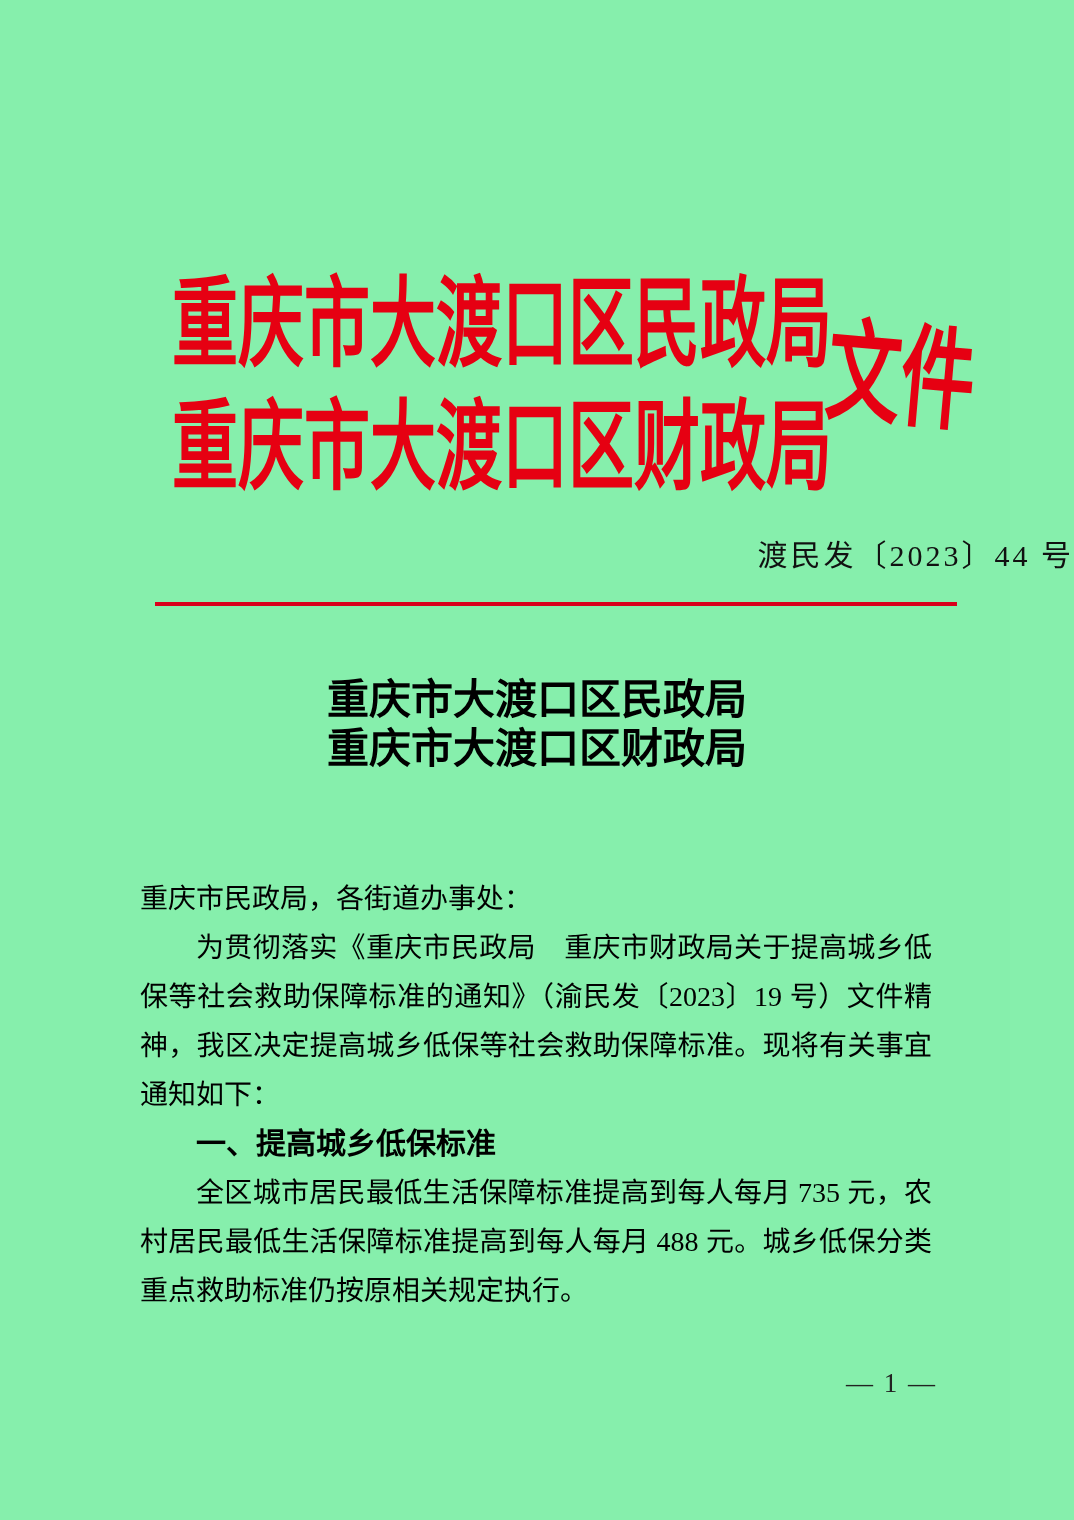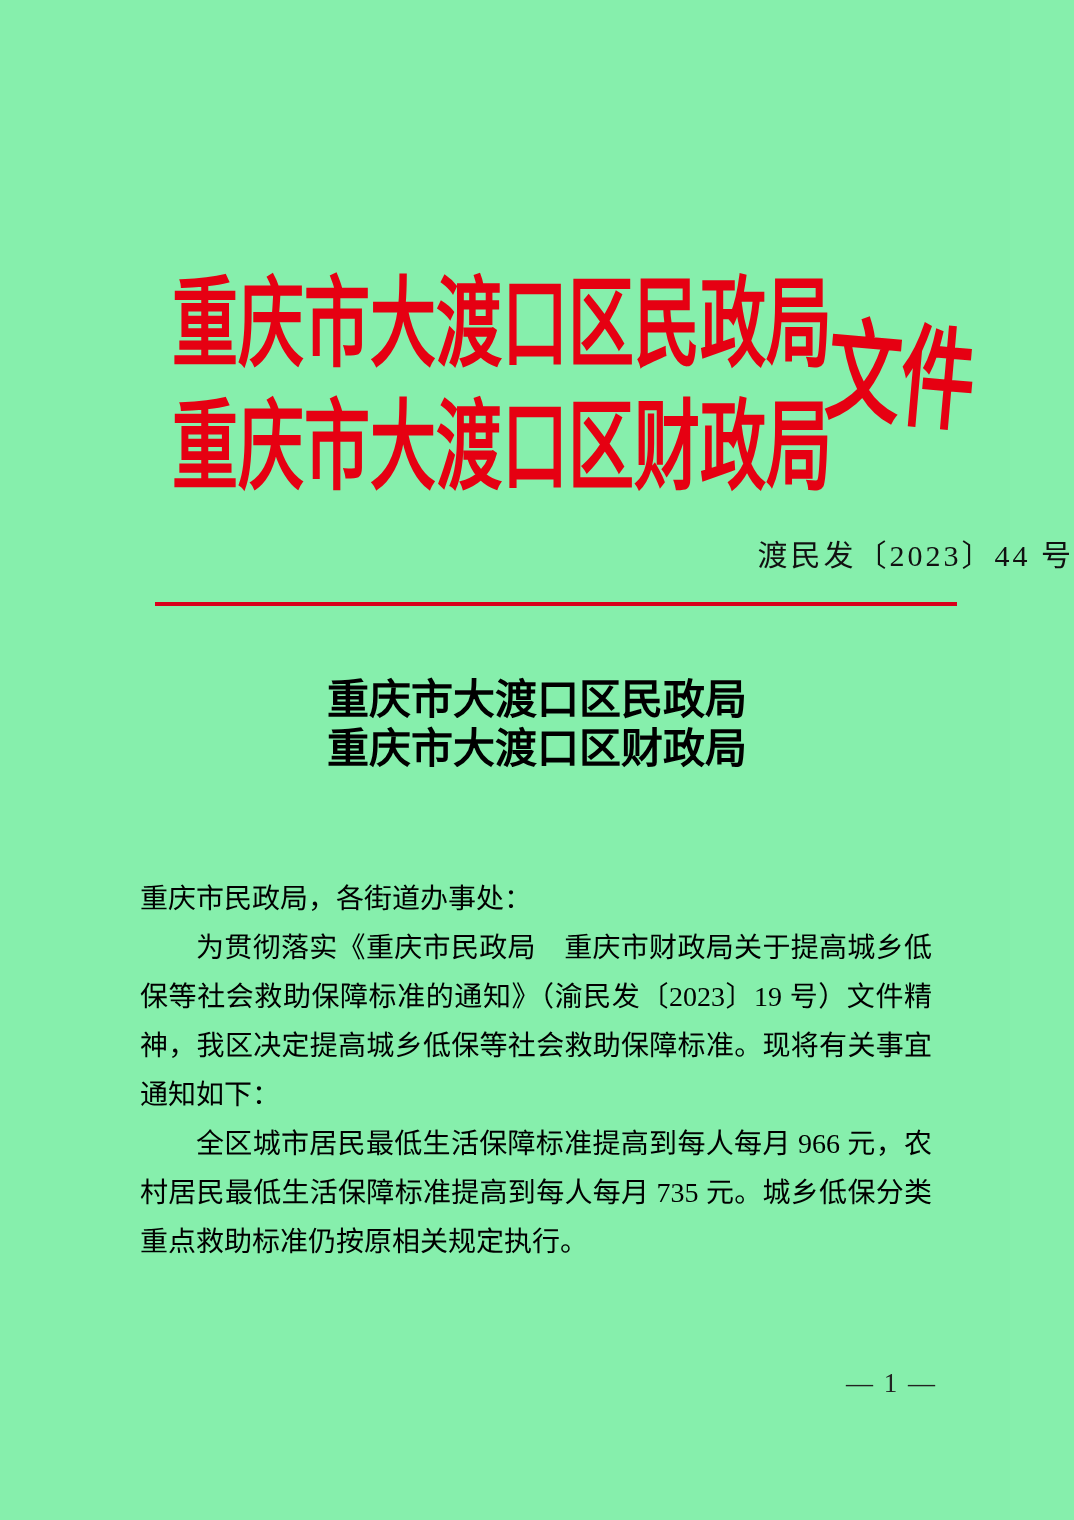--- a/index.html
+++ b/index.html
@@ -99,18 +99,19 @@
   <div class="red-line"></div>
 
   <div class="title-block">
     <div>重庆市大渡口区民政局</div>
     <div>重庆市大渡口区财政局</div>
   </div>
 
   <div class="body-block">
     <p>重庆市民政局，各街道办事处：</p>
     <p class="p-indent">为贯彻落实《重庆市民政局　重庆市财政局关于提高城乡低保等社会救助保障标准的通知》（渝民发〔2023〕19 号）文件精神，我区决定提高城乡低保等社会救助保障标准。现将有关事宜通知如下：</p>
-    <p class="p-indent">全区城市居民最低生活保障标准提高到每人每月 966 元，农村居民最低生活保障标准提高到每人每月 735 元。城乡低保分类重点救助标准仍按原相关规定执行。</p>
+    <p class="section-heading">一、提高城乡低保标准</p>
+    <p class="p-indent">全区城市居民最低生活保障标准提高到每人每月 735 元，农村居民最低生活保障标准提高到每人每月 488 元。城乡低保分类重点救助标准仍按原相关规定执行。</p>
   </div>
 
   <div class="page-number">— 1 —</div>
 
 </div>
 
 </body></html>

